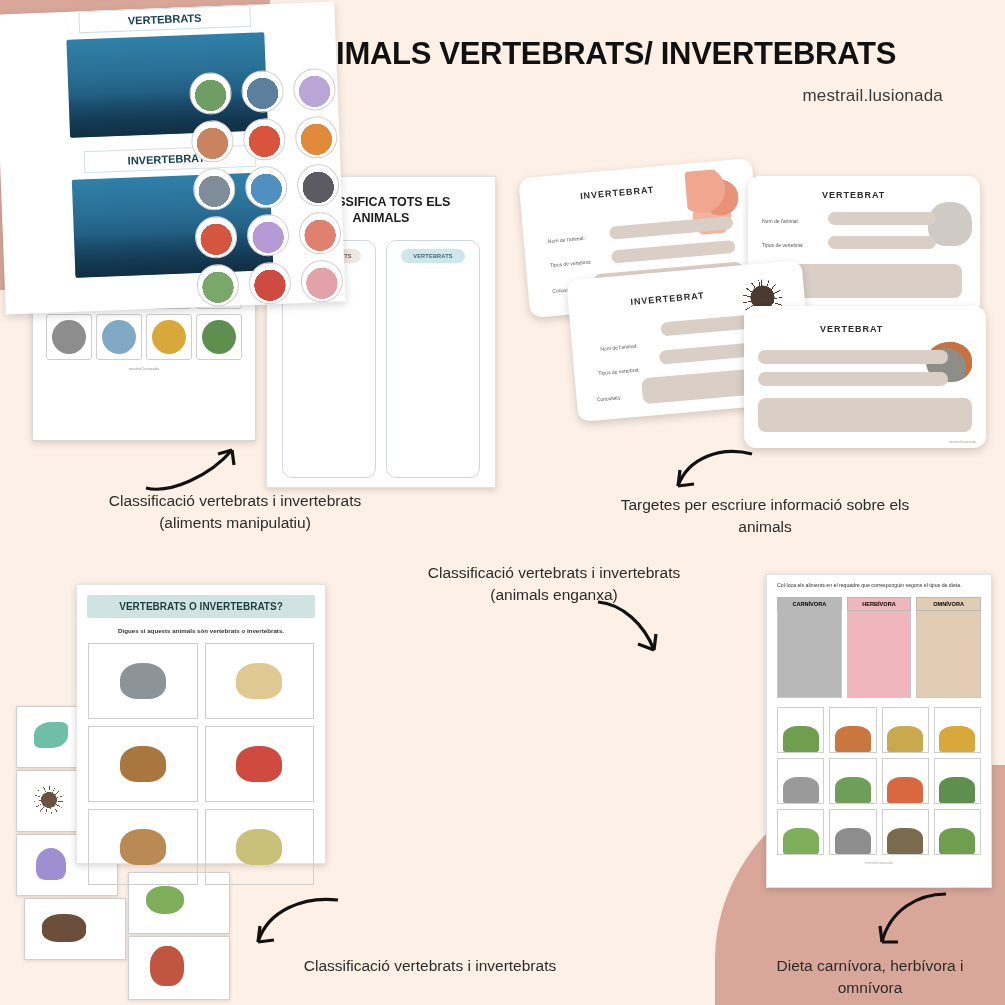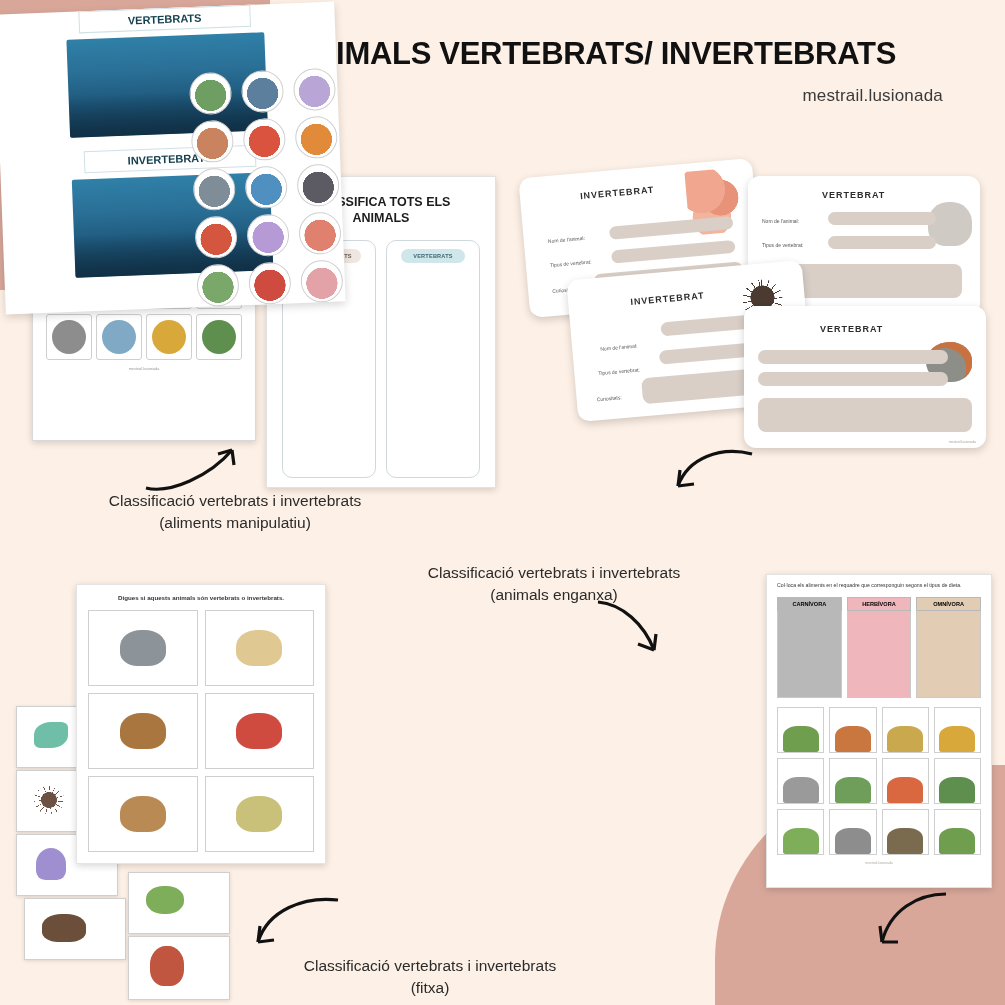--- a/index.html
+++ b/index.html
@@ -255,20 +255,21 @@
   <div class="fcard" style="left:128px;top:872px;width:100px;height:60px;"></div>
   <div class="fcard" style="left:128px;top:936px;width:100px;height:62px;"></div>
   <div style="position:absolute;left:34px;top:722px;width:34px;height:26px;border-radius:50% 20% 50% 20%;background:#6fbfa8;"></div>
   <div style="position:absolute;left:34px;top:786px;width:30px;height:28px;border-radius:50%;background:radial-gradient(circle at 50% 50%,#6b5243 0 38%,transparent 39%),repeating-conic-gradient(from 0deg,#6b5243 0 3deg,transparent 3deg 24deg);"></div>
   <div style="position:absolute;left:36px;top:848px;width:30px;height:32px;border-radius:50% 50% 30% 30%;background:#9f8fd1;"></div>
   <div style="position:absolute;left:42px;top:914px;width:44px;height:28px;border-radius:44% 44% 36% 36%;background:#6b4f3a;"></div>
   <div style="position:absolute;left:146px;top:886px;width:38px;height:28px;border-radius:46%;background:#7fae5a;"></div>
   <div style="position:absolute;left:150px;top:946px;width:34px;height:40px;border-radius:46% 46% 40% 40%;background:#c0563f;"></div>
 
   <div class="card" id="sheet3">
+    <div class="bar">VERTEBRATS O INVERTEBRATS?</div>
     <div class="instr">Digues si aquests animals són vertebrats o invertebrats.</div>
     <div class="cards" id="grid3">
         <div class="fc">
           <div style="width: 46px; height: 36px; border-radius: 46% 46% 38% 38%; background: rgb(141, 148, 153);"></div>
         </div>
         <div class="fc">
           <div style="width: 46px; height: 36px; border-radius: 46% 46% 38% 38%; background: rgb(224, 200, 147);"></div>
         </div>
         <div class="fc">
           <div style="width: 46px; height: 36px; border-radius: 46% 46% 38% 38%; background: rgb(169, 118, 63);"></div>
@@ -384,22 +385,29 @@
   </svg>
   <svg class="arrow" style="left:866px;top:884px;" width="86" height="64" viewBox="0 0 86 64">
     <path d="M16,58 C24,26 52,10 80,10" stroke="#111" stroke-width="3.2" fill="none"></path>
     <path d="M16,58 L14,42 M16,58 L32,58" stroke="#111" stroke-width="3.2" fill="none"></path>
   </svg>
 
   <div class="caption" style="left:40px;top:490px;width:390px;">
     <div>Classificació vertebrats i invertebrats</div>
     <div>(aliments manipulatiu)</div>
   </div>
+  <div class="caption" style="left:570px;top:494px;width:390px;">
+    <div>Targetes per escriure informació sobre els</div>
+    <div>animals</div>
+  </div>
   <div class="caption" style="left:360px;top:562px;width:388px;">
     <div>Classificació vertebrats i invertebrats</div>
     <div>(animals enganxa)</div>
   </div>
   <div class="caption" style="left:230px;top:955px;width:400px;">
     <div>Classificació vertebrats i invertebrats</div>
-    <div>(fitxa)</div>
+  </div>
+  <div class="caption" style="left:740px;top:955px;width:260px;">
+    <div>Dieta carnívora, herbívora i</div>
+    <div>omnívora</div>
   </div>
 
 </div>
 
 </body></html>

